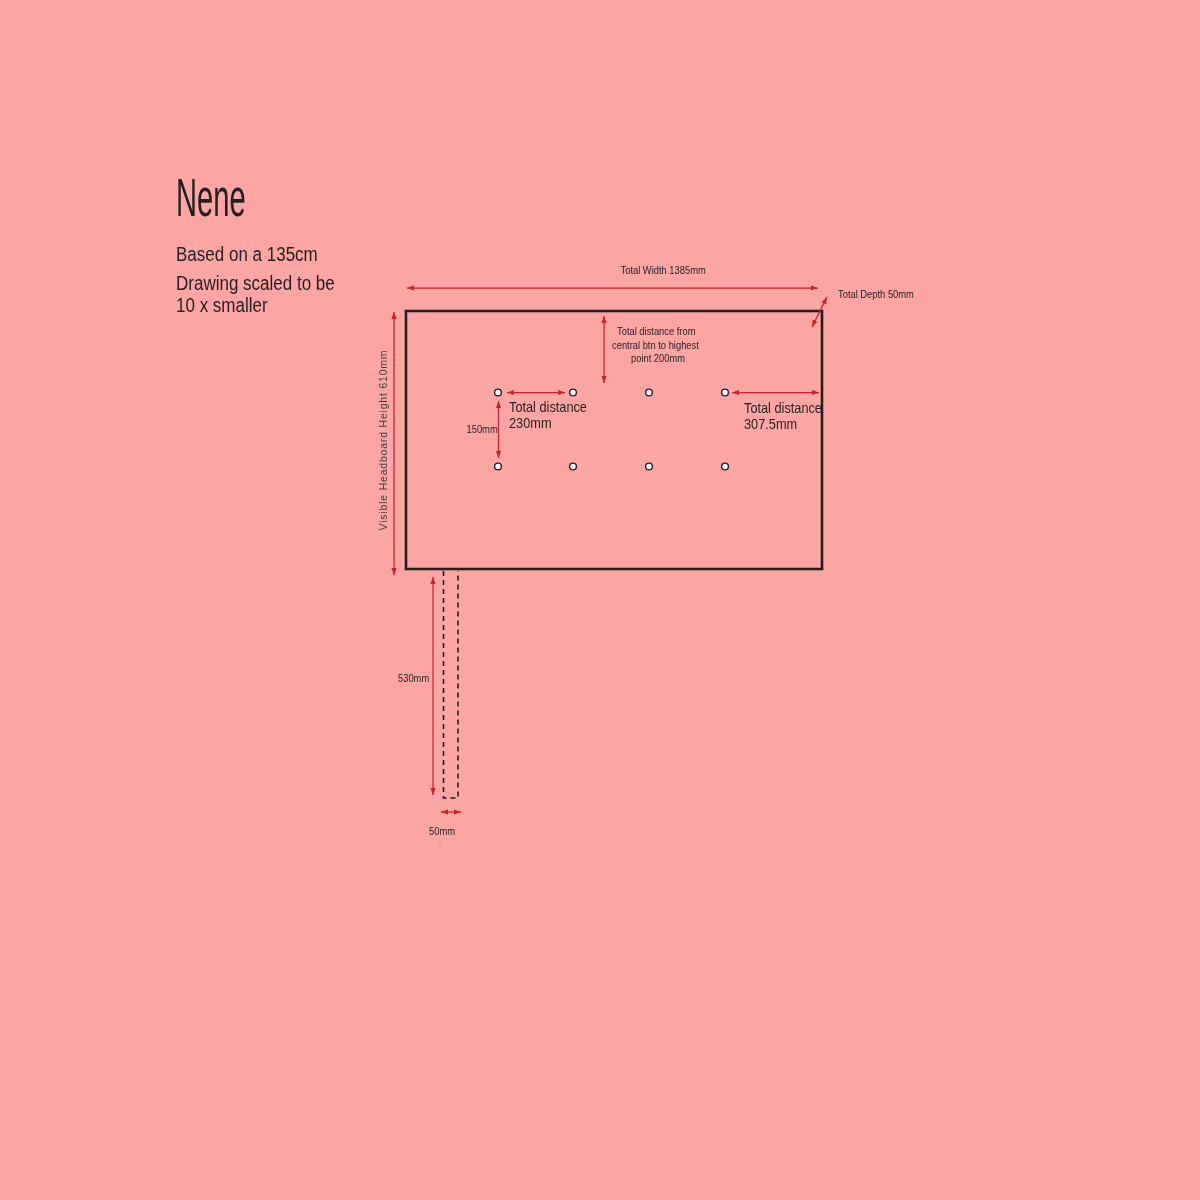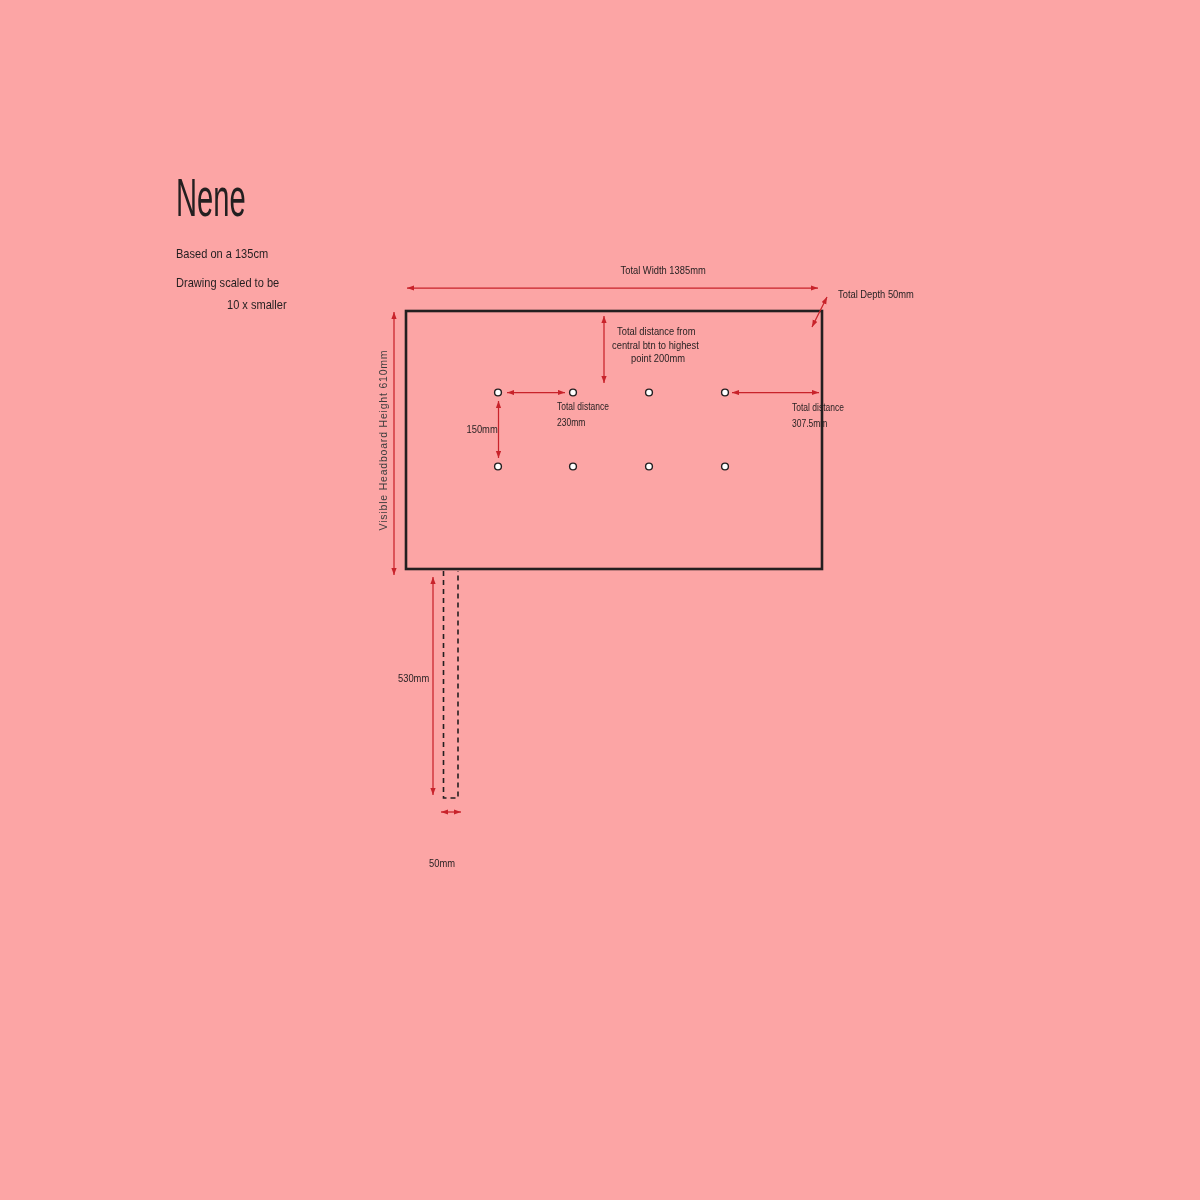--- a/index.html
+++ b/index.html
@@ -1,25 +1,25 @@
 <!DOCTYPE html>
 <html><head>
 <meta charset="utf-8">
 <style>
   html,body{margin:0;padding:0;background:#fff;}
   #page{position:relative;width:1200px;height:1200px;background:#fca5a5;font-family:"Liberation Sans",sans-serif;color:#231f20;overflow:hidden;}
   .abs{position:absolute;}
   #title{left:176px;top:174px;font-size:53px;line-height:48px;font-weight:400;}
   #title .cond{transform:scaleX(0.55);transform-origin:0 50%;display:inline-block;}
-  .note{font-size:13px;line-height:22px;text-align:right;}
+  .note{font-size:20px;line-height:22px;}
   .cond{display:inline-block;transform:scaleX(0.85);transform-origin:0 50%;white-space:nowrap;}
   .cond-c{display:inline-block;transform:scaleX(0.85);transform-origin:50% 50%;white-space:nowrap;}
   .cond-r{display:inline-block;transform:scaleX(0.85);transform-origin:100% 50%;white-space:nowrap;}
   .dim{font-size:11px;line-height:13.5px;color:#231f20;}
-  .dim2{font-size:10px;line-height:16px;color:#231f20;margin-left:48px;}
+  .dim2{font-size:15px;line-height:16px;color:#231f20;}
   #vert-label{left:383px;top:440px;font-size:10.5px;letter-spacing:0.8px;color:#3d3d3d;transform:translate(-50%,-50%) rotate(-90deg);white-space:nowrap;}
   svg{position:absolute;left:0;top:0;}
 </style>
 </head>
 <body>
 
 <div id="page">
 
   <div class="abs" id="title"><span class="cond">Nene</span></div>
 
@@ -84,17 +84,17 @@
 
   <div class="abs dim" style="left:452px;top:423px;width:55px;text-align:center;"><span class="cond-r">150mm</span></div>
 
   <div class="abs dim2" style="left:744px;top:400px;">
     <div><span class="cond">Total distance</span></div>
     <div><span class="cond">307.5mm</span></div>
   </div>
 
   <div class="abs dim" style="left:398px;top:672px;"><span class="cond">530mm</span></div>
 
-  <div class="abs dim" style="left:429px;top:825px;margin-top:32px;"><span class="cond">50mm</span></div>
+  <div class="abs dim" style="left:429px;top:825px;"><span class="cond">50mm</span></div>
 
   <div class="abs" id="vert-label">Visible Headboard Height 610mm</div>
 
 </div>
 
 </body></html>

